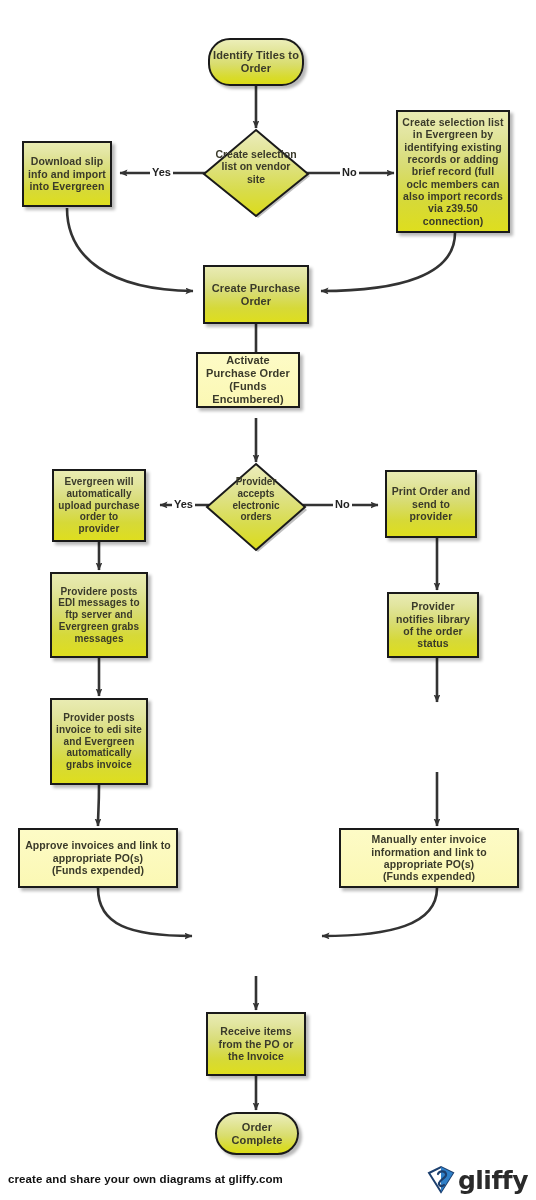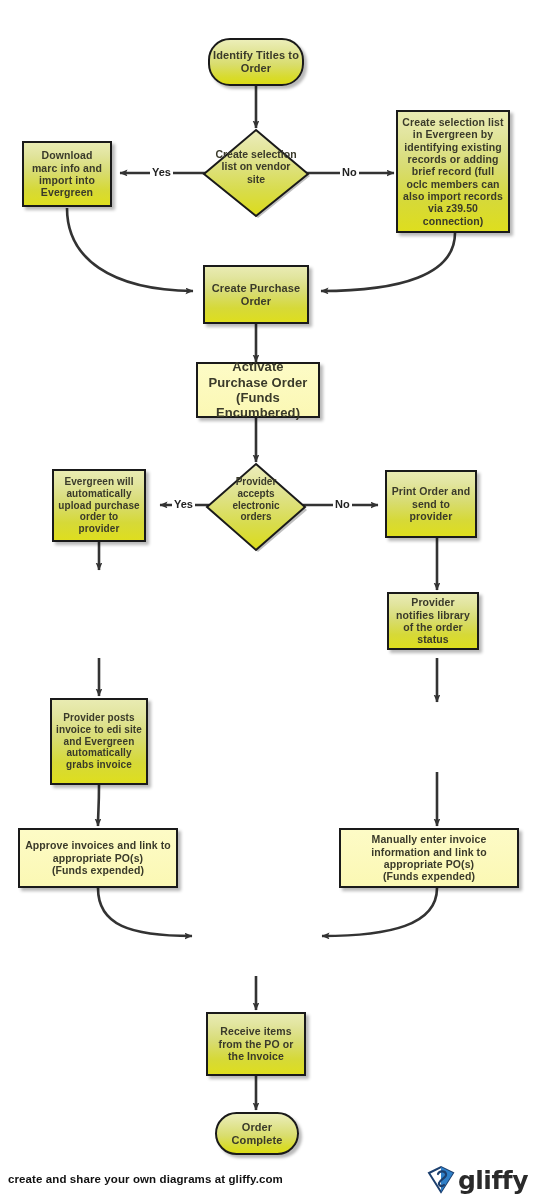--- a/index.html
+++ b/index.html
@@ -194,32 +194,32 @@
       <div>Create selection</div>
       <div>list on vendor</div>
       <div>site</div>
     </div>
   </div>
 
   <div class="edge-label" style="left:150px; top:166px;">Yes</div>
   <div class="edge-label" style="left:340px; top:166px;">No</div>
 
   <div class="node box" style="left:22px; top:141px; width:90px; height:66px; font-size:10.5px;">
-    <span>Download marc info and import into Evergreen</span>
+    <span>Download slip info and import into Evergreen</span>
   </div>
 
   <div class="node box" style="left:396px; top:110px; width:114px; height:123px; font-size:10.5px;">
     <span>Create selection list in Evergreen by identifying existing records or adding brief record (full oclc members can also import records via z39.50 connection)</span>
   </div>
 
   <div class="node box" style="left:203px; top:265px; width:106px; height:59px; font-size:11px;">
     <span>Create Purchase Order</span>
   </div>
 
-  <div class="node box pale" style="left:196px; top:362px; width:124px; height:56px; font-size:13px; white-space:pre-line;">
+  <div class="node box pale" style="left:196px; top:352px; width:104px; height:56px; font-size:11px; white-space:pre-line;">
     <span>Activate Purchase Order
 (Funds Encumbered)</span>
   </div>
 
   <div class="diamond-wrap" style="left:203px; top:462px; width:106px; height:92px;">
     <svg class="diamond-shape" viewBox="0 0 106 92" preserveAspectRatio="none">
       <defs>
         <linearGradient id="dg2" x1="0" y1="0" x2="0" y2="1">
           <stop offset="0%" stop-color="#ecedbc"></stop>
           <stop offset="35%" stop-color="#dfe28c"></stop>
@@ -242,22 +242,25 @@
   <div class="edge-label" style="left:333px; top:498px;">No</div>
 
   <div class="node box" style="left:52px; top:469px; width:94px; height:73px; font-size:10px;">
     <span>Evergreen will automatically upload purchase order to provider</span>
   </div>
 
   <div class="node box" style="left:385px; top:470px; width:92px; height:68px; font-size:10.5px;">
     <span>Print Order and send to provider</span>
   </div>
 
-
-  <div class="node box" style="left:387px; top:592px; width:92px; height:58px; font-size:10.5px;">
+  <div class="node box" style="left:50px; top:572px; width:98px; height:86px; font-size:10px;">
+    <span>Providere posts EDI messages to ftp server and Evergreen grabs messages</span>
+  </div>
+
+  <div class="node box" style="left:387px; top:592px; width:92px; height:66px; font-size:10.5px;">
     <span>Provider notifies library of the order status</span>
   </div>
 
   <div class="node box" style="left:50px; top:698px; width:98px; height:87px; font-size:10px;">
     <span>Provider posts invoice to edi site and Evergreen automatically grabs invoice</span>
   </div>
 
 
   <div class="node box pale" style="left:18px; top:828px; width:160px; height:60px; font-size:10.5px; white-space:pre-line;">
     <span>Approve invoices and link to appropriate PO(s)

